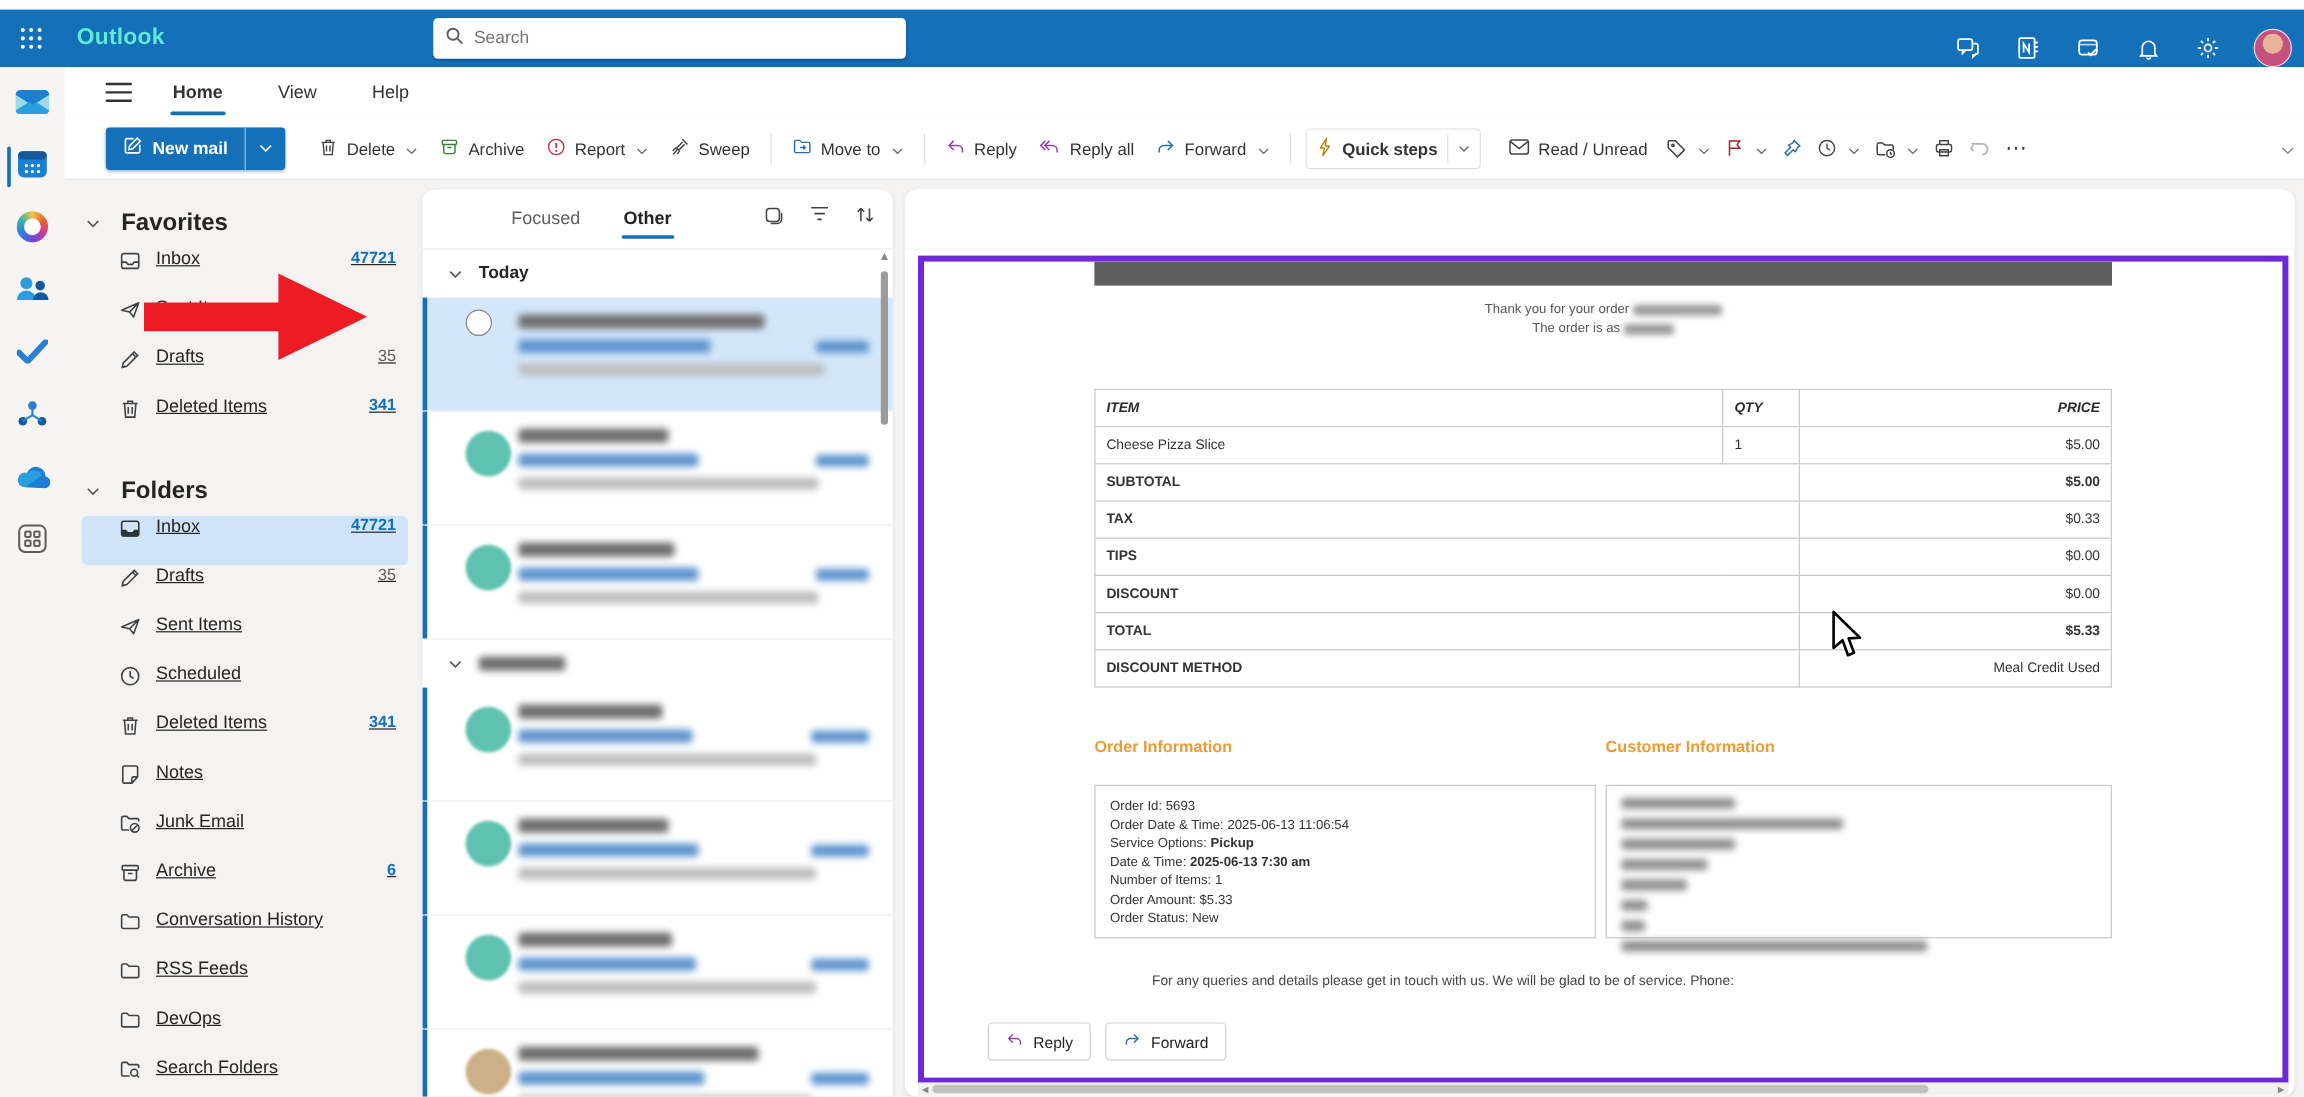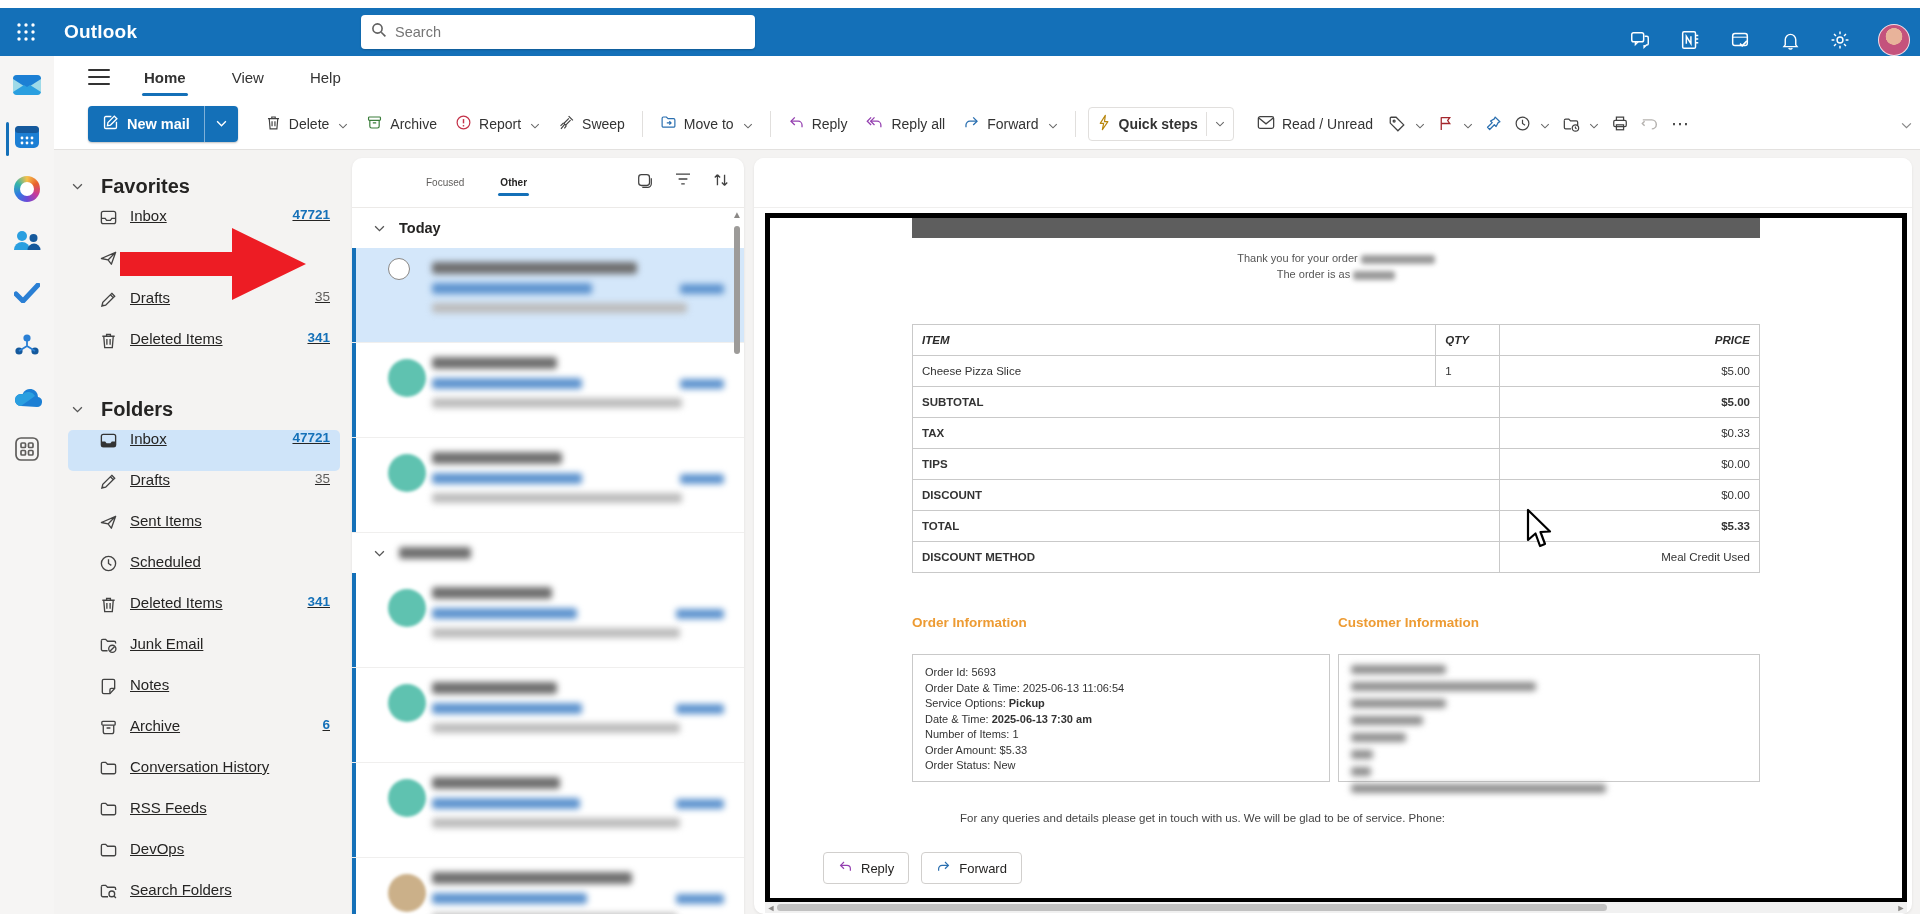--- a/index.html
+++ b/index.html
@@ -5,21 +5,21 @@
   * { margin:0; padding:0; box-sizing:border-box; }
   html,body { width:1920px; height:914px; overflow:hidden; }
   body { font-family:"Liberation Sans","DejaVu Sans",sans-serif; background:#fff; }
   #app { position:relative; width:1920px; height:914px; background:#f4f3f2; }
 
   
   .top-strip { position:absolute; left:0; top:0; width:100%; height:8px; background:#fff; }
   .topbar { position:absolute; left:0; top:8px; width:100%; height:48px; background:#1470b8; display:flex; align-items:center; }
   .waffle { width:52px; height:48px; display:flex; align-items:center; justify-content:center; cursor:pointer; }
   .waffle svg { display:block; }
-  .app-name { color:#ffffff; font-size:19px; font-weight:bold; margin-left:12px; letter-spacing:.2px; }
+  .app-name { color:#5eead4; font-size:19px; font-weight:bold; margin-left:12px; letter-spacing:.2px; }
   .searchbox { position:absolute; left:361px; top:7px; width:394px; height:34px; background:#fff; border-radius:4px; display:flex; align-items:center; padding:0 10px; box-shadow:0 1px 2px rgba(0,0,0,.2); }
   .searchbox input { border:none; outline:none; font-size:14.5px; color:#444; flex:1; margin-left:8px; font-family:inherit; background:transparent; }
   .topbar-right { position:absolute; right:10px; top:8px; height:48px; display:flex; align-items:center; gap:26px; }
   .tb-ico { width:24px; height:24px; color:#fff; display:flex; align-items:center; justify-content:center; cursor:pointer; }
   .avatar { width:32px; height:32px; border-radius:50%; background:radial-gradient(circle at 50% 38%, #e8b39a 0 34%, #c4527c 36% 100%); border:1.5px solid rgba(255,255,255,.8); cursor:pointer; }
 
   
   .rail { position:absolute; left:0; top:56px; width:54px; bottom:0; background:#f6f5f4; display:flex; flex-direction:column; align-items:center; padding-top:14px; gap:22px; }
   .rail-item { position:relative; width:34px; height:30px; display:flex; align-items:center; justify-content:center; cursor:pointer; }
   .rail-sel-bar { position:absolute; left:6px; top:66px; width:3px; height:34px; border-radius:2px; background:#1470b8; }
@@ -55,21 +55,21 @@
   .sb-item .fi { width:20px; height:20px; margin-right:12px; color:#424242; flex:none; display:flex; align-items:center; justify-content:center; }
   .sb-item .lbl { flex:1; white-space:nowrap; overflow:hidden; text-overflow:ellipsis; }
   .sb-item .cnt { font-size:13.5px; color:#1470b8; font-weight:bold; }
   .sb-item .cnt.muted { color:#605e5c; font-weight:normal; }
   .sb-item.selected { background:#cfe4f9; }
   .sb-gap { height:18px; }
 
   
   .msglist { position:absolute; left:352px; top:158px; width:392px; bottom:0; background:#fff; border-radius:10px 10px 0 0; box-shadow:0 1px 3px rgba(0,0,0,.08); overflow:hidden; }
   .ml-tabs { height:50px; display:flex; align-items:center; padding:0 14px 0 70px; border-bottom:1px solid #eceae8; }
-  .ml-tab { font-size:10px; color:#605e5c; padding:10px 4px; margin-right:28px; cursor:pointer; position:relative; }
+  .ml-tab { font-size:15px; color:#605e5c; padding:10px 4px; margin-right:28px; cursor:pointer; position:relative; }
   .ml-tab.active { color:#252423; font-weight:bold; }
   .ml-tab.active::after { content:""; position:absolute; left:2px; right:2px; bottom:2px; height:3px; border-radius:2px; background:#1470b8; }
   .ml-icons { margin-left:auto; display:flex; gap:20px; color:#424242; }
   .ml-icons > div { cursor:pointer; }
   .group-hdr { display:flex; align-items:center; gap:14px; height:40px; padding-left:22px; font-weight:bold; font-size:14.5px; color:#252423; }
   .mail-item { position:relative; height:95px; border-bottom:1px solid #f0efee; padding:14px 20px 0 44px; cursor:pointer; }
   .mail-item.unread::before { content:""; position:absolute; left:0; top:0; bottom:0; width:4px; background:#1470b8; }
   .mail-item.selected { background:#d4e7fa; }
   .m-avatar { position:absolute; left:36px; top:16px; width:38px; height:38px; border-radius:50%; filter:blur(1.5px); }
   .m-check { position:absolute; left:36px; top:10px; width:22px; height:22px; border-radius:50%; background:#fff; border:1.5px solid #8a8886; }
@@ -80,21 +80,21 @@
   .b-preview { height:10px; background:#bdbdbd; }
   .m-line { display:flex; align-items:center; margin-bottom:9px; }
   .ml-scroll { position:absolute; right:2px; top:52px; width:10px; bottom:0; }
   .ml-scroll .arrow { color:#8a8886; font-size:10px; text-align:center; line-height:10px; }
   .ml-scroll .thumb { position:absolute; top:16px; left:2px; width:6px; height:128px; border-radius:3px; background:#9d9b99; }
 
   
   .readpane { position:absolute; left:754px; top:158px; width:1158px; bottom:0; background:#fff; border-radius:10px; box-shadow:0 1px 3px rgba(0,0,0,.08); }
   .rp-header { height:50px; border-bottom:1px solid #f0efee; border-radius:10px 10px 0 0; background:#fff; }
 
-  .redbox { position:absolute; left:765px; top:213px; width:1142px; height:690px; border:5px solid #000000; background:#fff; z-index:5; }
+  .redbox { position:absolute; left:765px; top:213px; width:1142px; height:690px; border:5px solid #6d28d9; background:#fff; z-index:5; }
   .email-inner { position:relative; width:100%; height:100%; overflow:hidden; }
   .email-content { position:relative; width:848px; margin:0 auto; }
   .banner { height:20px; background:#5e5e5e; margin-top:0px; }
   .intro { text-align:center; font-size:11px; color:#555; margin-top:12px; line-height:16px; }
   .intro .blur { height:9px; background:#9a9a9a; vertical-align:middle; filter:blur(2.5px); }
 
   table.receipt { width:848px; border-collapse:collapse; margin-top:42px; font-size:11.5px; color:#333; }
   table.receipt td { border:1px solid #c9c9c9; height:31px; padding:0 9px; background:#fff; }
   td.c-item { width:524px; }
   td.c-qty { width:64px; }
@@ -542,36 +542,36 @@
           <svg width="19" height="19" viewBox="0 0 20 20" fill="none" stroke="#424242" stroke-width="1.4">
             <path d="M3.5 5.5h13M8 5V3.5h4V5M5 5.5l1 12h8l1-12M8.3 8.5v6M11.7 8.5v6"></path>
           </svg>
         </span>
       <span class="lbl">Deleted Items</span>
       <span class="cnt">341</span>
     </div>
     <div class="sb-item">
       <span class="fi">
           <svg width="19" height="19" viewBox="0 0 20 20" fill="none" stroke="#424242" stroke-width="1.4">
+            <path d="M3.5 4A1.5 1.5 0 0 1 5 2.5h10A1.5 1.5 0 0 1 16.5 4v8l-5 5.5H5A1.5 1.5 0 0 1 3.5 16V4z"></path>
+            <path d="M16.5 12H13a1.5 1.5 0 0 0-1.5 1.5v4"></path>
+          </svg>
+        </span>
+      <span class="lbl">Notes</span>
+    </div>
+    <div class="sb-item">
+      <span class="fi">
+          <svg width="19" height="19" viewBox="0 0 20 20" fill="none" stroke="#424242" stroke-width="1.4">
             <path d="M2.5 5A1.5 1.5 0 0 1 4 3.5h3l2 2h7A1.5 1.5 0 0 1 17.5 7v1"></path>
             <path d="M2.5 5v9A1.5 1.5 0 0 0 4 15.5h5"></path>
             <circle cx="14" cy="13.5" r="3.8"></circle>
             <path d="M11.5 16l5-5"></path>
           </svg>
         </span>
       <span class="lbl">Junk Email</span>
-    </div>
-    <div class="sb-item">
-      <span class="fi">
-          <svg width="19" height="19" viewBox="0 0 20 20" fill="none" stroke="#424242" stroke-width="1.4">
-            <path d="M3.5 4A1.5 1.5 0 0 1 5 2.5h10A1.5 1.5 0 0 1 16.5 4v8l-5 5.5H5A1.5 1.5 0 0 1 3.5 16V4z"></path>
-            <path d="M16.5 12H13a1.5 1.5 0 0 0-1.5 1.5v4"></path>
-          </svg>
-        </span>
-      <span class="lbl">Notes</span>
     </div>
     <div class="sb-item">
       <span class="fi">
           <svg width="19" height="19" viewBox="0 0 20 20" fill="none" stroke="#424242" stroke-width="1.4">
             <rect x="3" y="3.5" width="14" height="4" rx="1"></rect>
             <path d="M4.5 7.5v7a2 2 0 0 0 2 2h7a2 2 0 0 0 2-2v-7M8 10.5h4"></path>
           </svg>
         </span>
       <span class="lbl">Archive</span>
       <span class="cnt">6</span>

